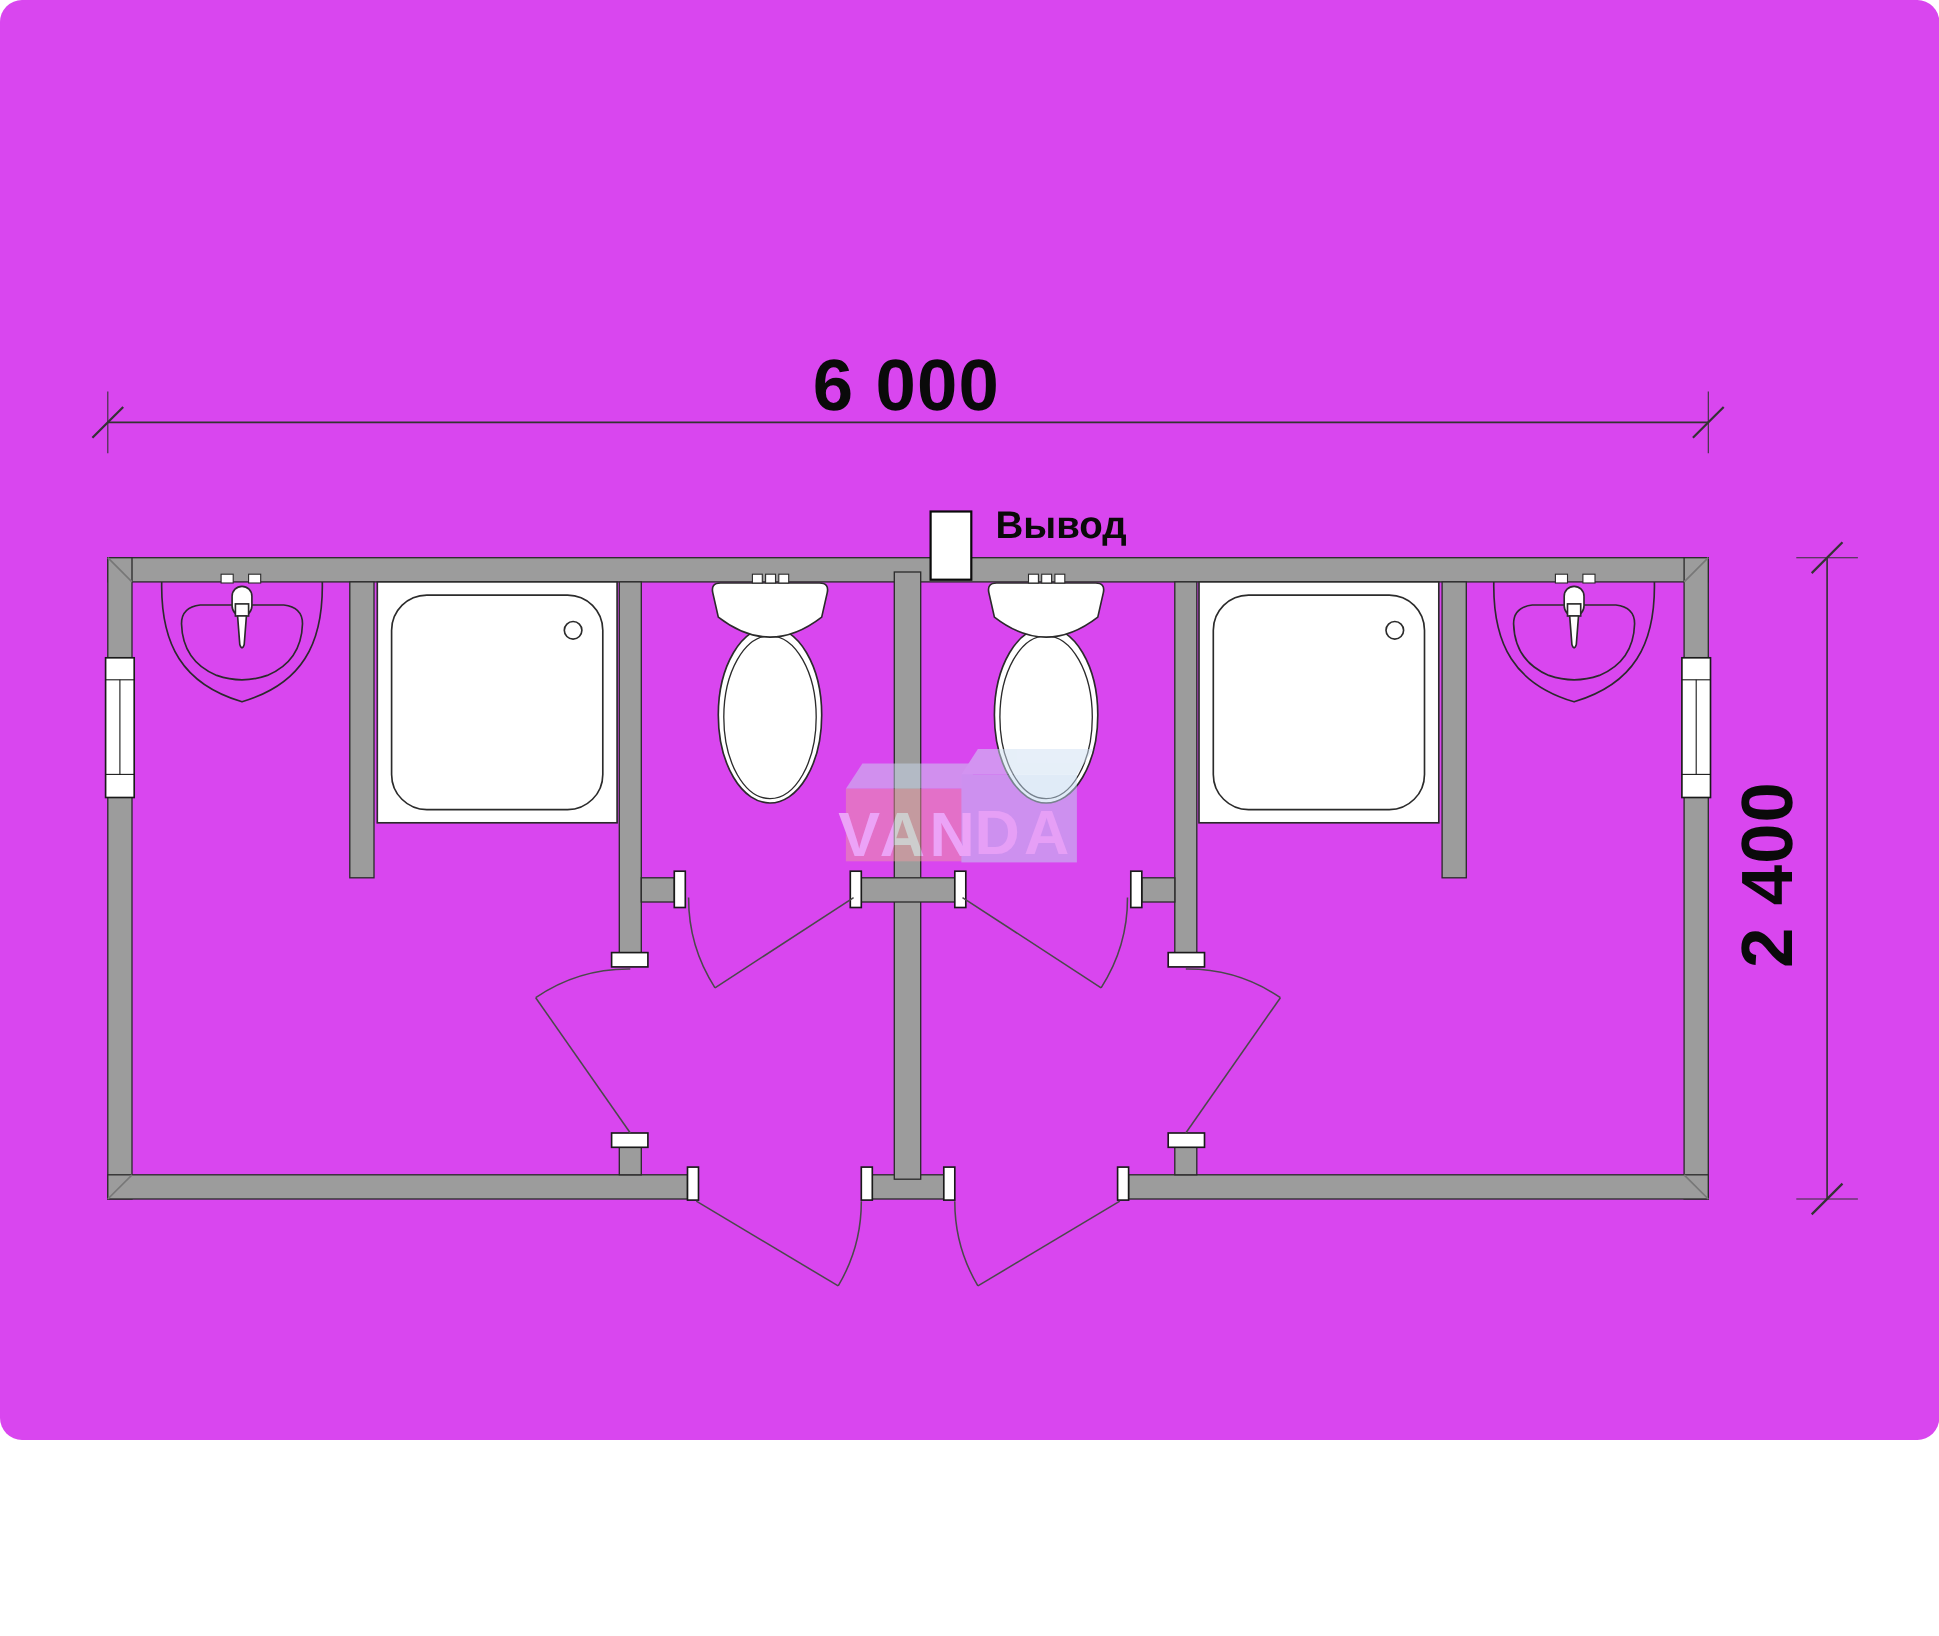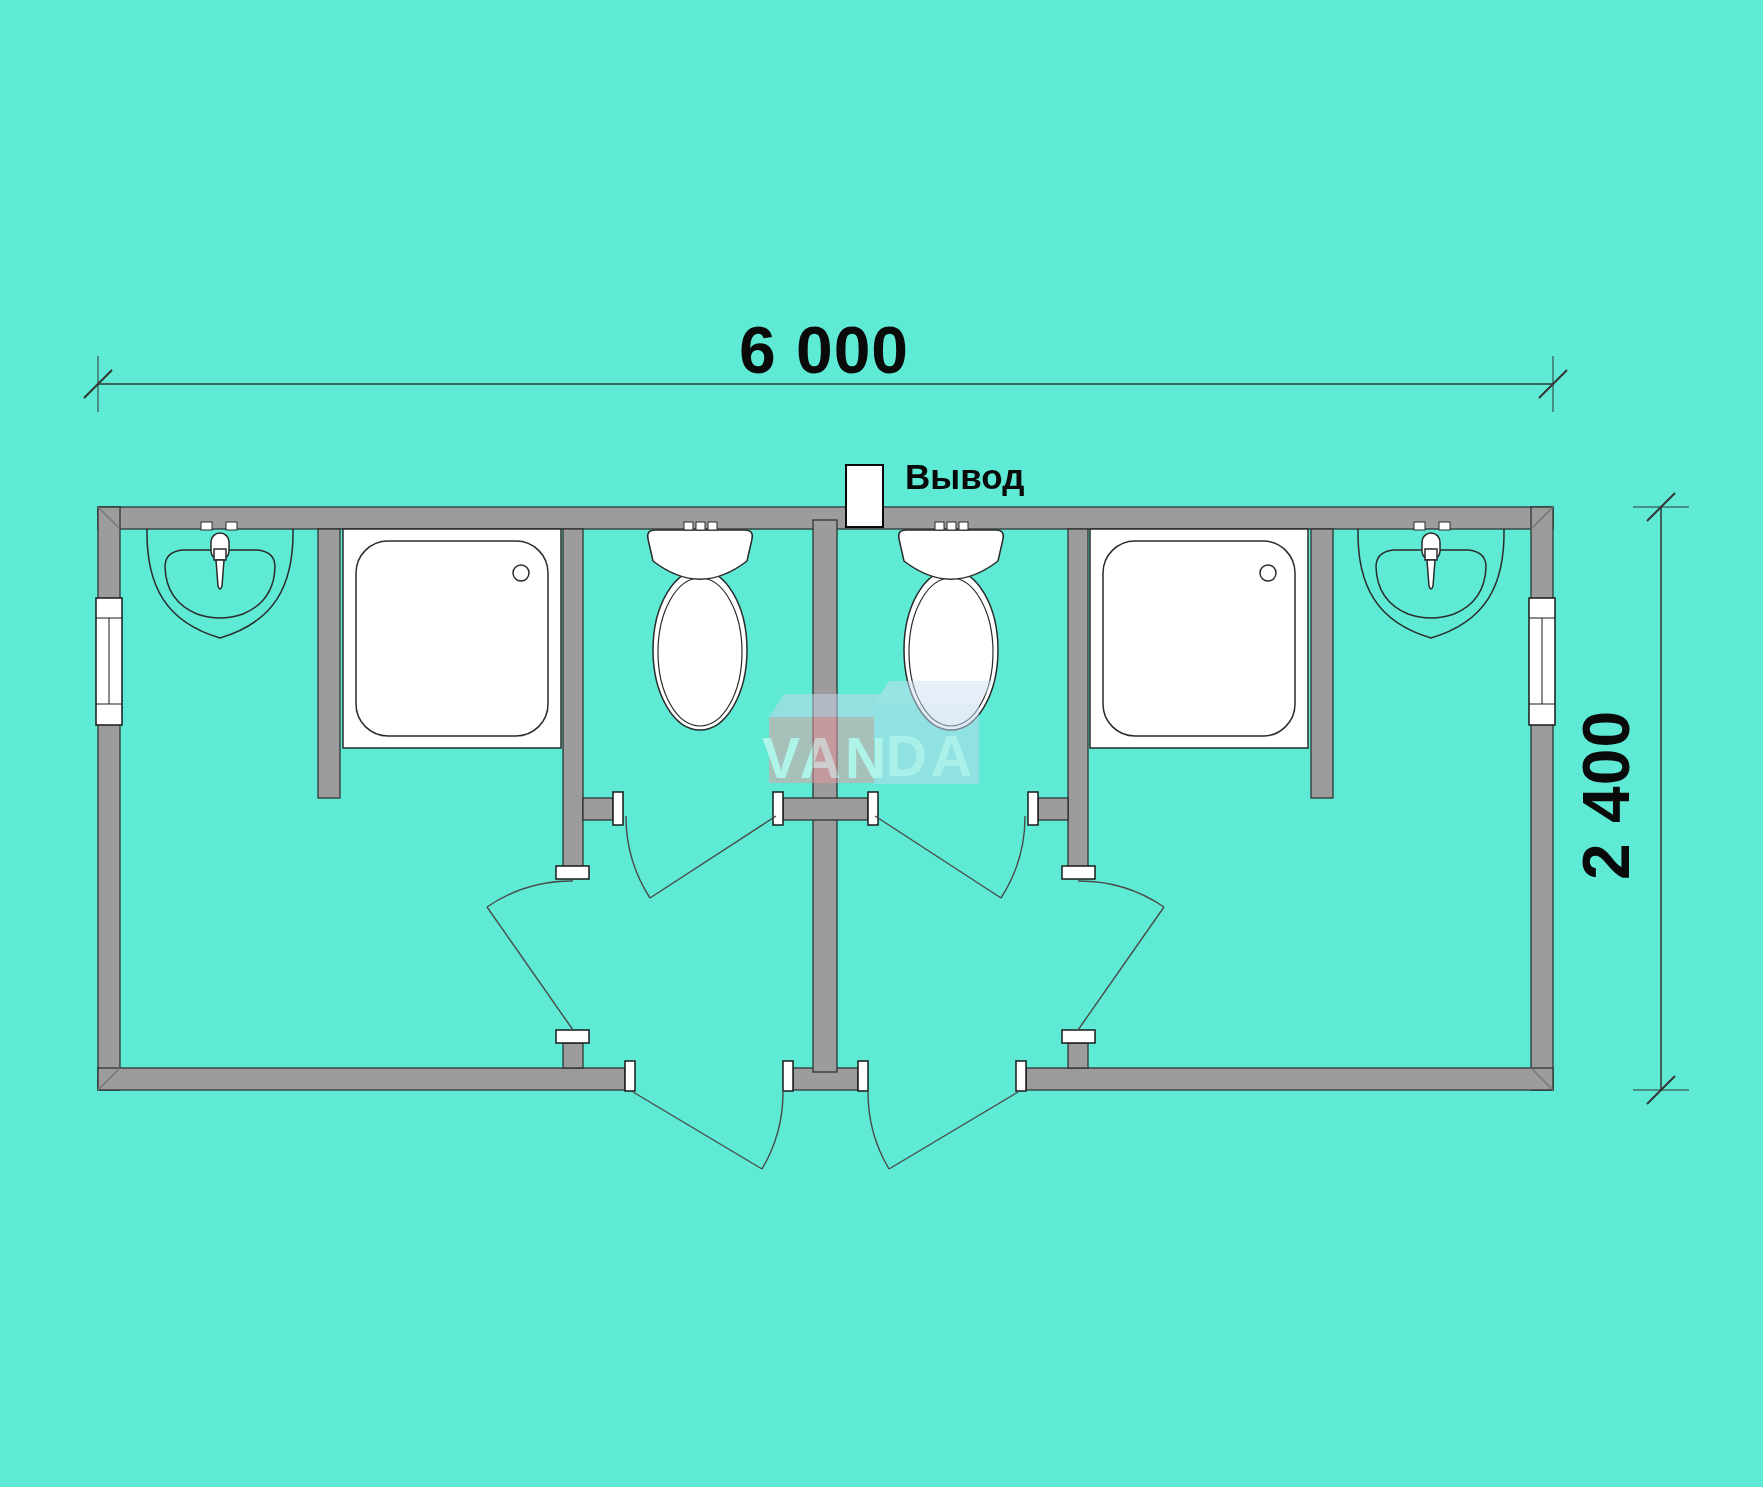--- a/index.html
+++ b/index.html
@@ -1,16 +1,16 @@
 <!DOCTYPE html>
 <html><head>
 <meta charset="utf-8">
 <style>
   html,body{margin:0;padding:0;background:#ffffff;}
-  .canvas{position:relative;width:1763px;height:1487px;background:#5eead4;overflow:hidden;}
+  .canvas{position:relative;width:1763px;height:1309px;background:#d946ef;overflow:hidden;border-radius:20px;}
   svg{display:block;}
   text{font-family:"Liberation Sans","DejaVu Sans",sans-serif;}
   .dim-text{font-weight:bold;font-size:66px;fill:#0a0a0a;letter-spacing:1px;}
   .outlet-text{font-weight:bold;font-size:35px;fill:#0a0a0a;}
   .wm-text{font-weight:bold;font-size:57px;letter-spacing:4px;}
 </style>
 </head>
 <body>
 
 <div class="canvas">

